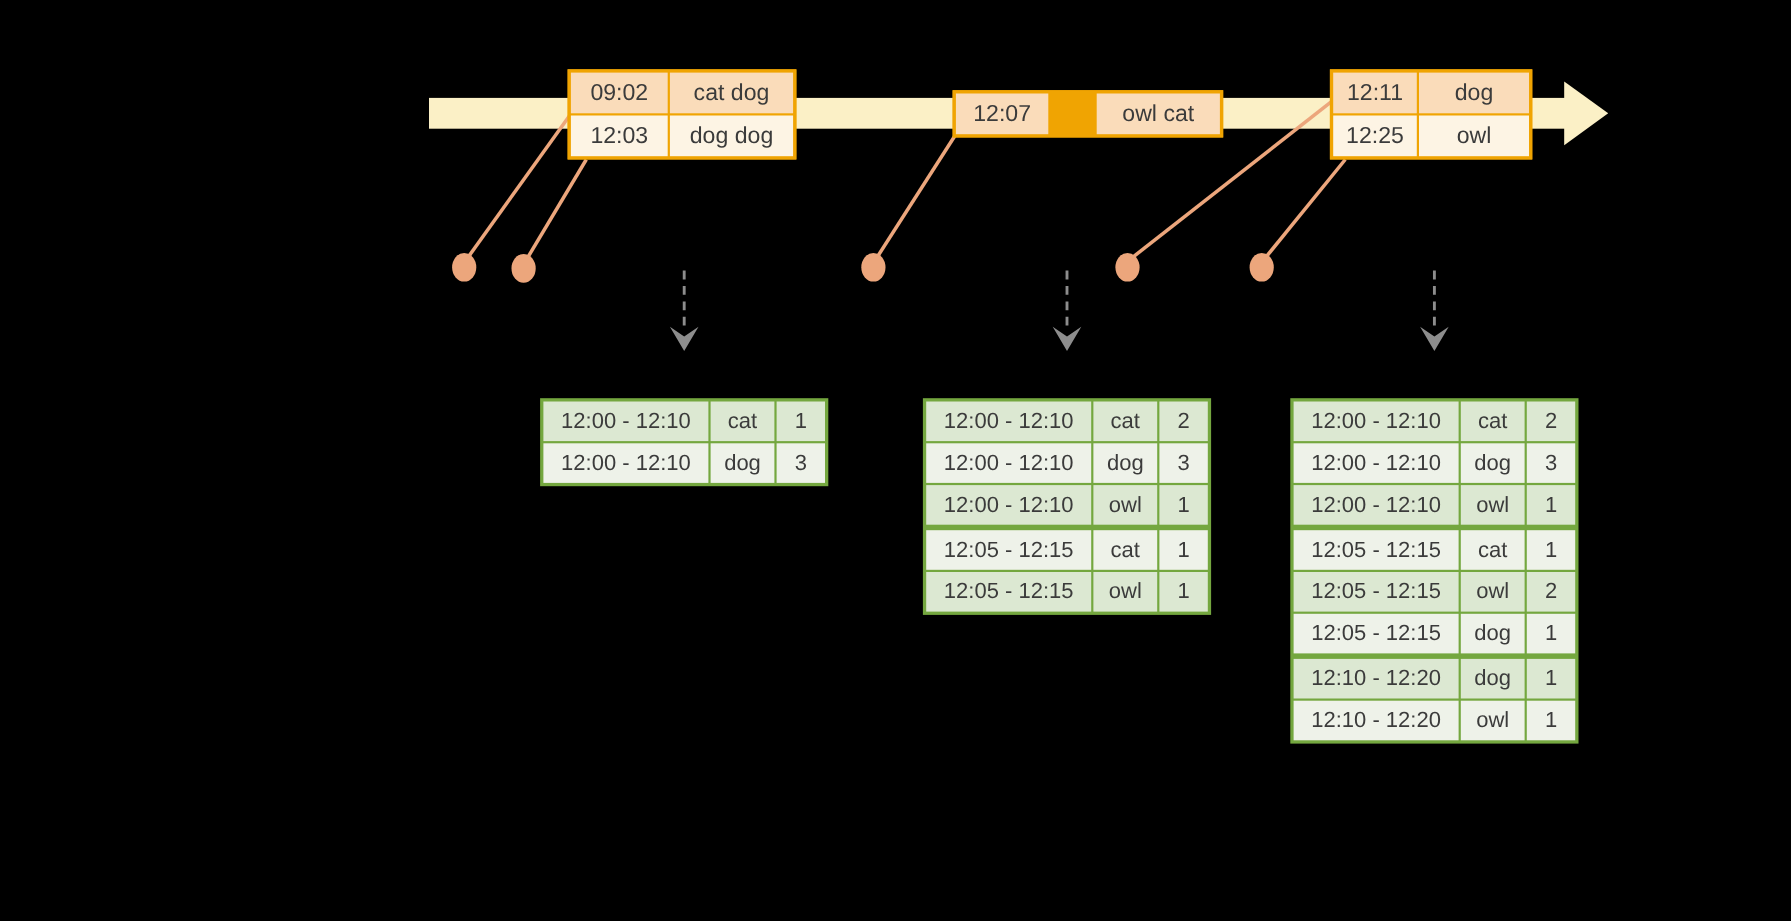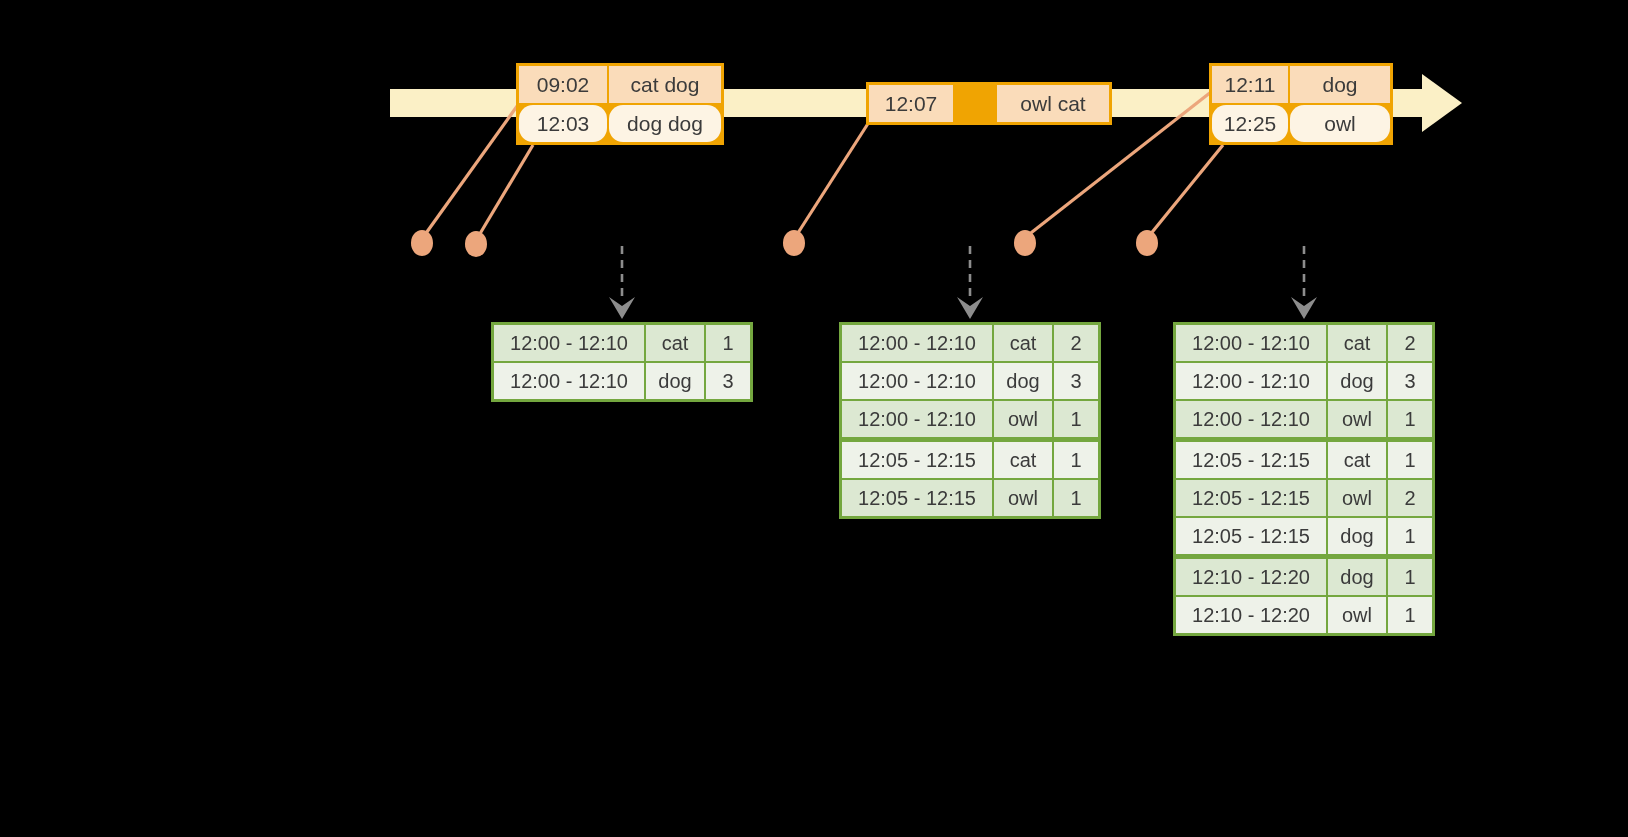--- a/index.html
+++ b/index.html
@@ -41,29 +41,30 @@
   }
   #event-table-1{left:516px;top:63px;grid-template-columns:88px 112px;}
   #event-table-2{left:866px;top:82px;grid-template-columns:84px 112px;gap:44px;}
   #event-table-3{left:1209px;top:63px;grid-template-columns:76px 100px;}
   .event-table .cell{
     height:37px;
     display:flex;align-items:center;justify-content:center;
     font-size:21px;
   }
   .event-table .r-dark{background:var(--event-row-dark);}
-  .event-table .r-light{background:var(--event-row-light);border-radius:14px;}
+  .event-table .r-light{background:var(--event-row-light);}
 
   
   .result-table{
     position:absolute;
     display:flex;flex-direction:column;
     gap:2px;
     padding:3px;
     background:var(--result-border);
+    margin-top:40px;
   }
   #result-table-1{left:491px;top:322px;}
   #result-table-2{left:839px;top:322px;}
   #result-table-3{left:1173px;top:322px;}
   .result-row{
     display:grid;
     grid-template-columns:150px 58px 44px;
     gap:2px;
     height:36px;
   }

